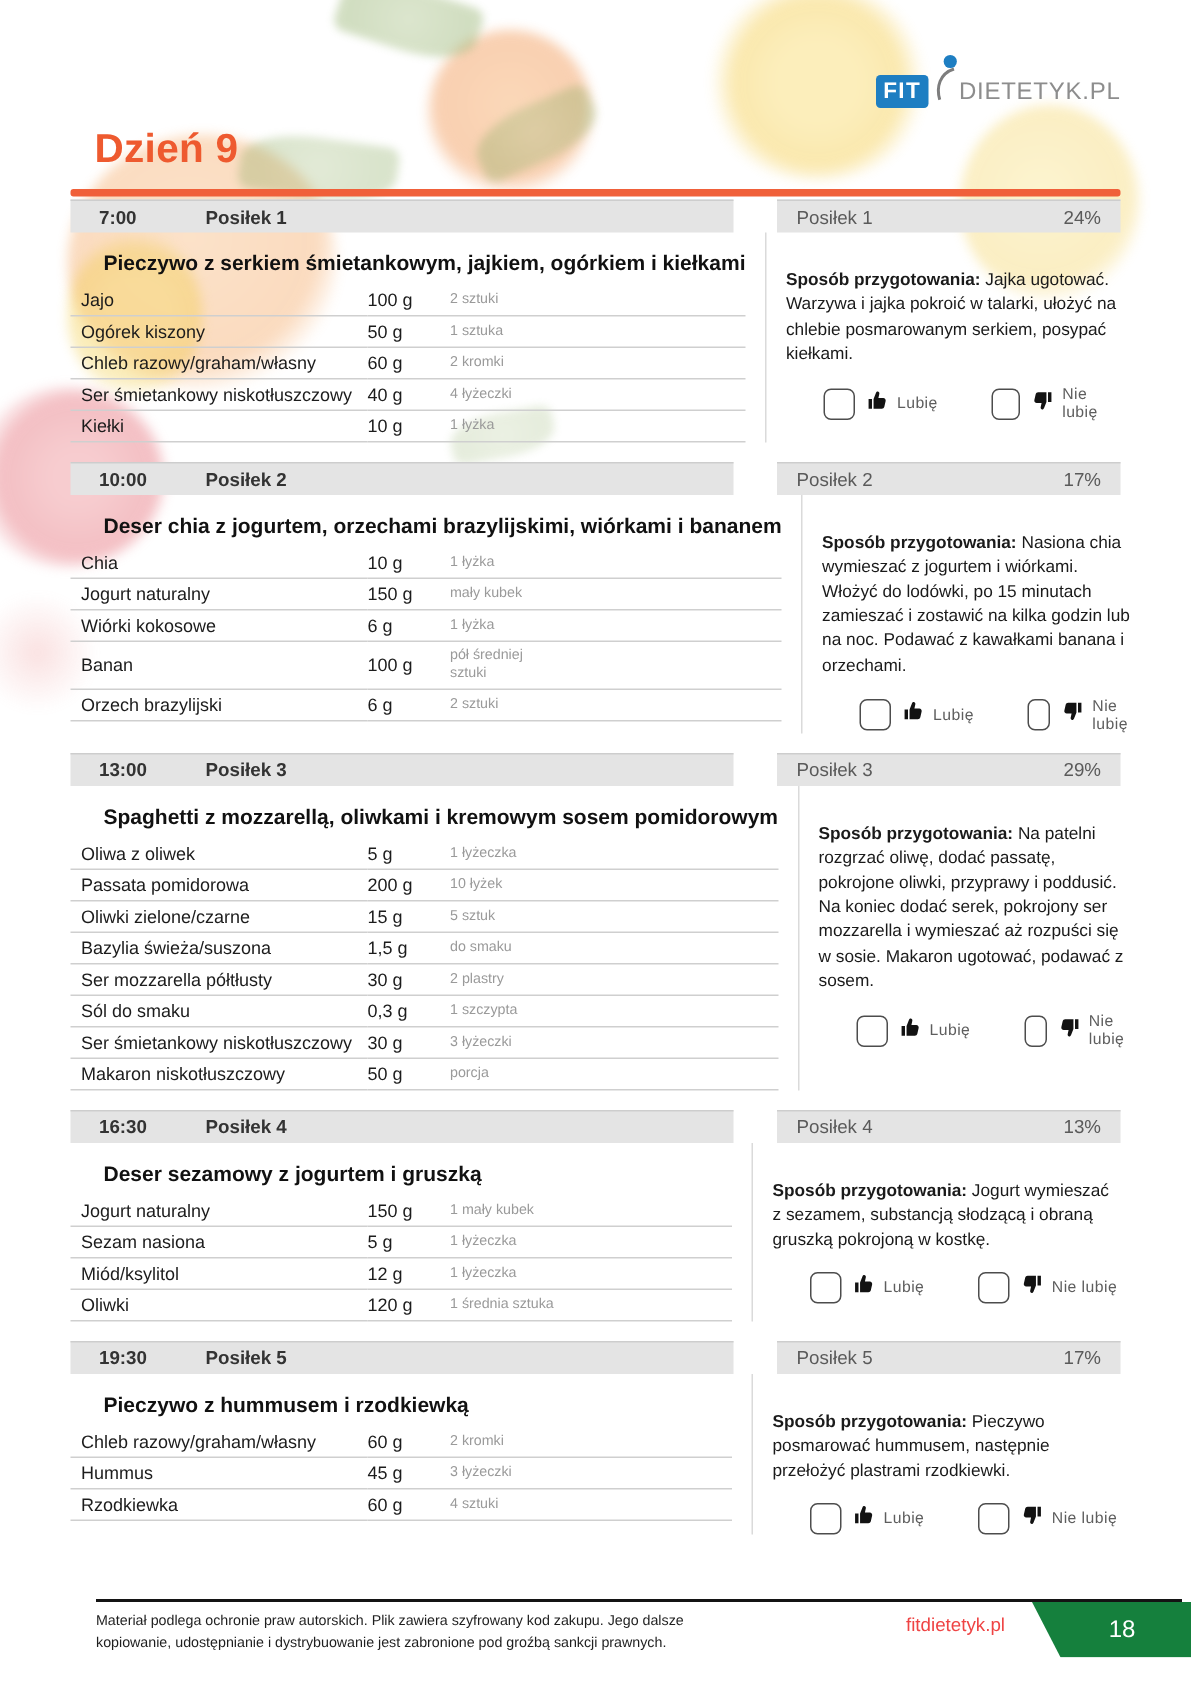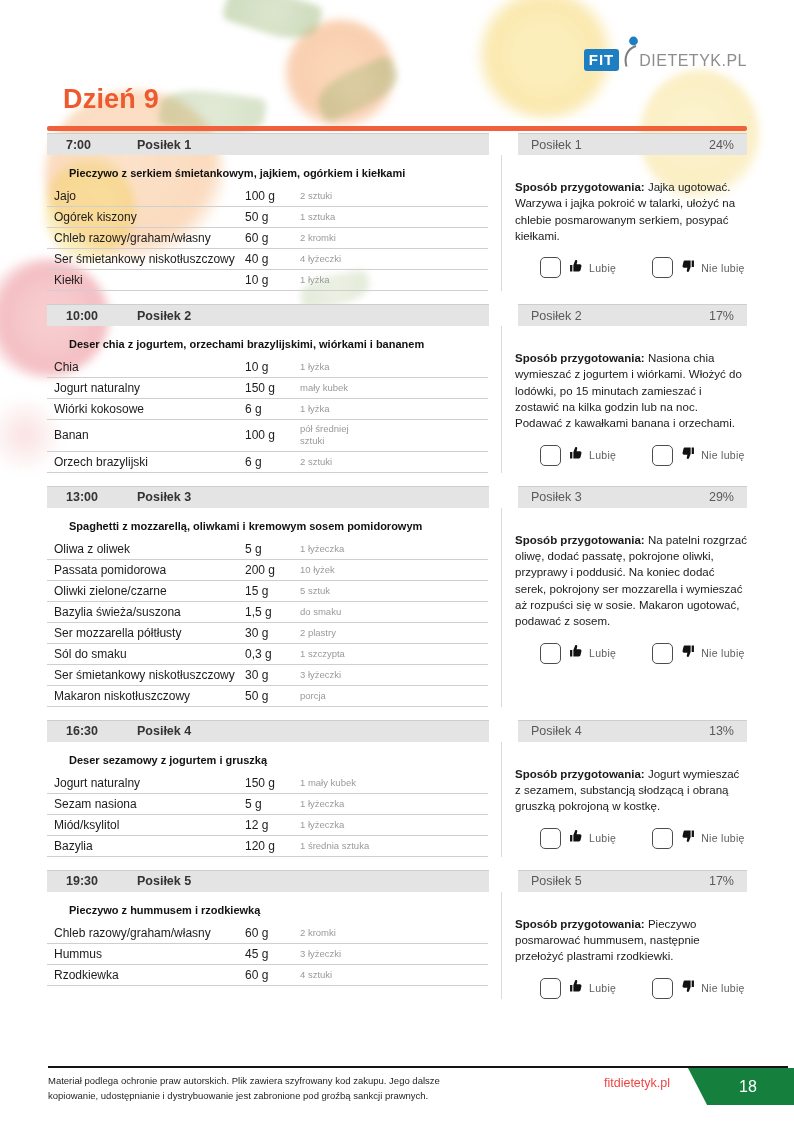--- a/index.html
+++ b/index.html
@@ -43,41 +43,41 @@
   .mh-left { width:442px; background:#e4e4e4; border-top:1px solid #cdcdcd; display:flex; align-items:center; padding-left:19px; }
   .mh-gap { width:5px; background:transparent; }
   .mh-right { flex:1; background:#e4e4e4; border-top:1px solid #cdcdcd; display:flex; align-items:center; justify-content:space-between; padding:0 13px; color:#5a5a5a; }
   .meal-time { font-weight:bold; color:#333; width:52px; }
   .meal-name { font-weight:bold; color:#333; margin-left:19px; }
 
   .meal-body { display:flex; align-items:stretch; }
   .meal-left { flex:0 0 441px; }
   .meal-right { flex:1; border-left:1px solid #dadada; margin-left:13px; padding:24px 0 0 13px; }
 
-  h2.meal-title { font-size:11px; font-weight:bold; color:#111; margin:12px 0 7px; white-space:nowrap;padding-left:22px; }
+  h2.meal-title { font-size:14px; font-weight:bold; color:#111; margin:12px 0 7px; white-space:nowrap;padding-left:22px; }
 
   table.ingredients { width:100%; border-collapse:collapse; }
   table.ingredients td { border-bottom:1px solid #cfcfcf; vertical-align:middle; padding:3px 0; }
   td.ing-name   { width:198px; padding-left:7px !important; font-size:12px; color:#1c1c1c; }
   td.ing-amount { width:55px; font-size:12px; color:#1c1c1c; }
   td.ing-portion{ font-size:9.5px; color:#9a9a9a; white-space:pre-line; line-height:1.3; }
 
   .prep { font-size:11.5px; line-height:1.42; color:#1a1a1a; max-width:238px; }
   .prep-label { font-weight:bold; }
 
   .like-row { display:flex; align-items:center; margin-top:13px; }
   .checkbox { width:21px; height:21px; border:1.5px solid #4d4d4d; border-radius:5px; background:#fff; display:inline-block; }
   .thumb { margin-left:8px; }
   .thumb.down svg { transform:rotate(180deg); }
   .like-label { font-size:10.5px; color:#5e5e5e; margin-left:6px; letter-spacing:.3px; }
   .dislike-group { margin-left:36px; display:flex; align-items:center; }
   .like-group { display:flex; align-items:center;padding-left:25px; }
 
   
-  .footer { position:absolute; left:0; right:0; bottom:0; height:57px; z-index:2; background:#fff; }
+  .footer { position:absolute; left:16px; right:0; bottom:0; height:57px; z-index:2; background:#fff; }
   .footer-line { position:absolute; top:0; left:48px; right:6px; height:2px; background:#141414; }
   .copyright { position:absolute; top:8px; left:48px; width:392px; font-size:9.5px; line-height:1.55; color:#1e1e1e; }
   .footer-brand { position:absolute; top:10px; right:124px; font-size:12.5px; color:#ef4444; }
   .page-badge { position:absolute; top:2px; right:0; width:106px; height:37px; background:#15803d;
     clip-path:polygon(0 0, 100% 0, 100% 100%, 18% 100%);
     color:#fff; font-size:16px; display:flex; align-items:center; justify-content:center; padding-left:14px; }
 </style>
 </head>
 <body>
 
@@ -383,21 +383,21 @@
     <td class="ing-portion">1 łyżeczka</td>
   </tr>
 
   <tr>
     <td class="ing-name">Miód/ksylitol</td>
     <td class="ing-amount">12 g</td>
     <td class="ing-portion">1 łyżeczka</td>
   </tr>
 
   <tr>
-    <td class="ing-name">Bazylia</td>
+    <td class="ing-name">Oliwki</td>
     <td class="ing-amount">120 g</td>
     <td class="ing-portion">1 średnia sztuka</td>
   </tr>
 </tbody>
         </table>
       </div>
       <div class="meal-right">
         <p class="prep"><span class="prep-label">Sposób przygotowania:</span> <span>Jogurt wymieszać z sezamem, substancją słodzącą i obraną gruszką pokrojoną w kostkę.</span></p>
         <div class="like-row">
           <span class="like-group">

